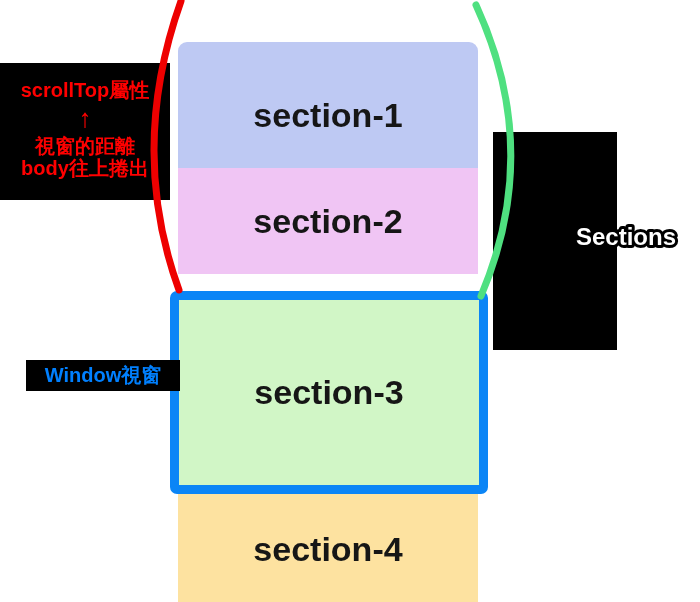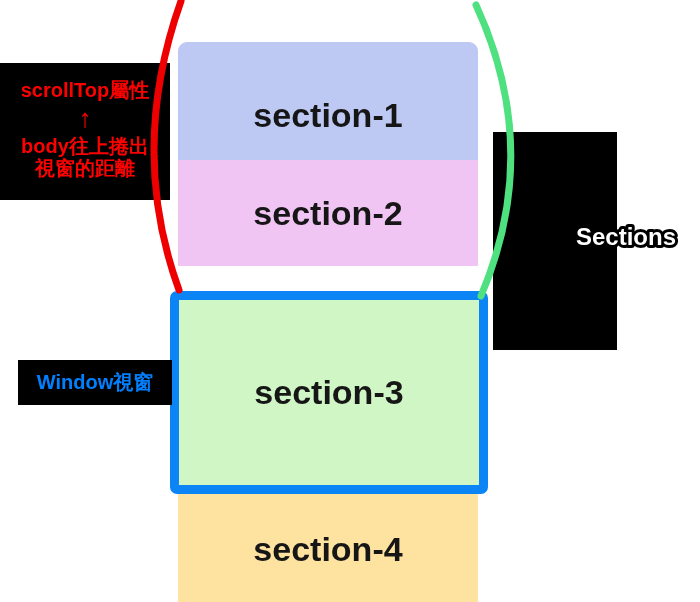--- a/index.html
+++ b/index.html
@@ -6,37 +6,37 @@
   .canvas{
     position:relative;width:700px;height:602px;background:#ffffff;overflow:hidden;
     font-family:"Liberation Sans","DejaVu Sans",sans-serif;
   }
   .section{
     position:absolute;left:178px;width:300px;
     display:flex;align-items:center;justify-content:center;
     font-size:34px;font-weight:bold;color:#161616;z-index:1;
   }
   .sec1{top:5px;height:147px;border-radius:9px 9px 0 0;}
-  .sec2{top:160px;height:106px;}
+  .sec2{top:168px;height:106px;}
   .sec4{top:465px;height:169px;}
   .viewport{
     position:absolute;left:170px;top:291px;width:318px;height:203px;
     box-sizing:border-box;border:9px solid #0b85f6;border-radius:7px;
     display:flex;align-items:center;justify-content:center;
     font-size:34px;font-weight:bold;color:#161616;z-index:2;
   }
   .annot-box{
     position:absolute;left:0;top:63px;width:170px;height:137px;
     background:#000;z-index:2;display:flex;flex-direction:column;
     align-items:center;padding-top:16px;box-sizing:border-box;
   }
   .annot-line{font-size:20px;font-weight:bold;color:#ff0000;line-height:22px;white-space:nowrap;}
   .annot-arrow{font-size:26px;font-weight:bold;color:#ff0000;line-height:30px;margin:2px 0 2px 0;}
   .window-bar{
-    position:absolute;left:18px;top:360px;width:154px;height:45px;background:#000;
+    position:absolute;left:26px;top:360px;width:154px;height:31px;background:#000;
     display:flex;align-items:center;justify-content:center;z-index:2;
   }
   .window-label{font-size:20px;font-weight:bold;color:#0080ff;white-space:nowrap;}
   .right-box{position:absolute;left:493px;top:132px;width:124px;height:218px;background:#000;z-index:2;}
   .overlay-svg{position:absolute;left:0;top:0;width:700px;height:602px;z-index:4;pointer-events:none;}
   .right-label-svg{position:absolute;left:558px;top:212px;width:150px;height:50px;z-index:3;pointer-events:none;}
 </style>
 </head>
 <body>
 
@@ -54,22 +54,22 @@
     <span>section-3</span>
   </div>
 
   <div class="section sec4" style="background: rgb(253, 226, 160);">
     <span>section-4</span>
   </div>
 
   <div class="annot-box" style="background: rgb(0, 0, 0);">
     <span class="annot-line">scrollTop屬性</span>
     <span class="annot-arrow">↑</span>
+    <span class="annot-line">視窗的距離</span>
     <span class="annot-line">body往上捲出</span>
-    <span class="annot-line">視窗的距離</span>
   </div>
 
   <div class="window-bar" style="background: rgb(0, 0, 0);">
     <span class="window-label">Window視窗</span>
   </div>
 
   <div class="right-box" style="background: rgb(0, 0, 0);"></div>
 
   <svg class="right-label-svg" viewBox="0 0 150 50">
     <text x="18" y="33" font-family="Liberation Sans, DejaVu Sans, sans-serif" font-size="24" font-weight="bold" paint-order="stroke" stroke-width="6" stroke-linejoin="round" fill="#ffffff" stroke="#000000">Sections</text>

